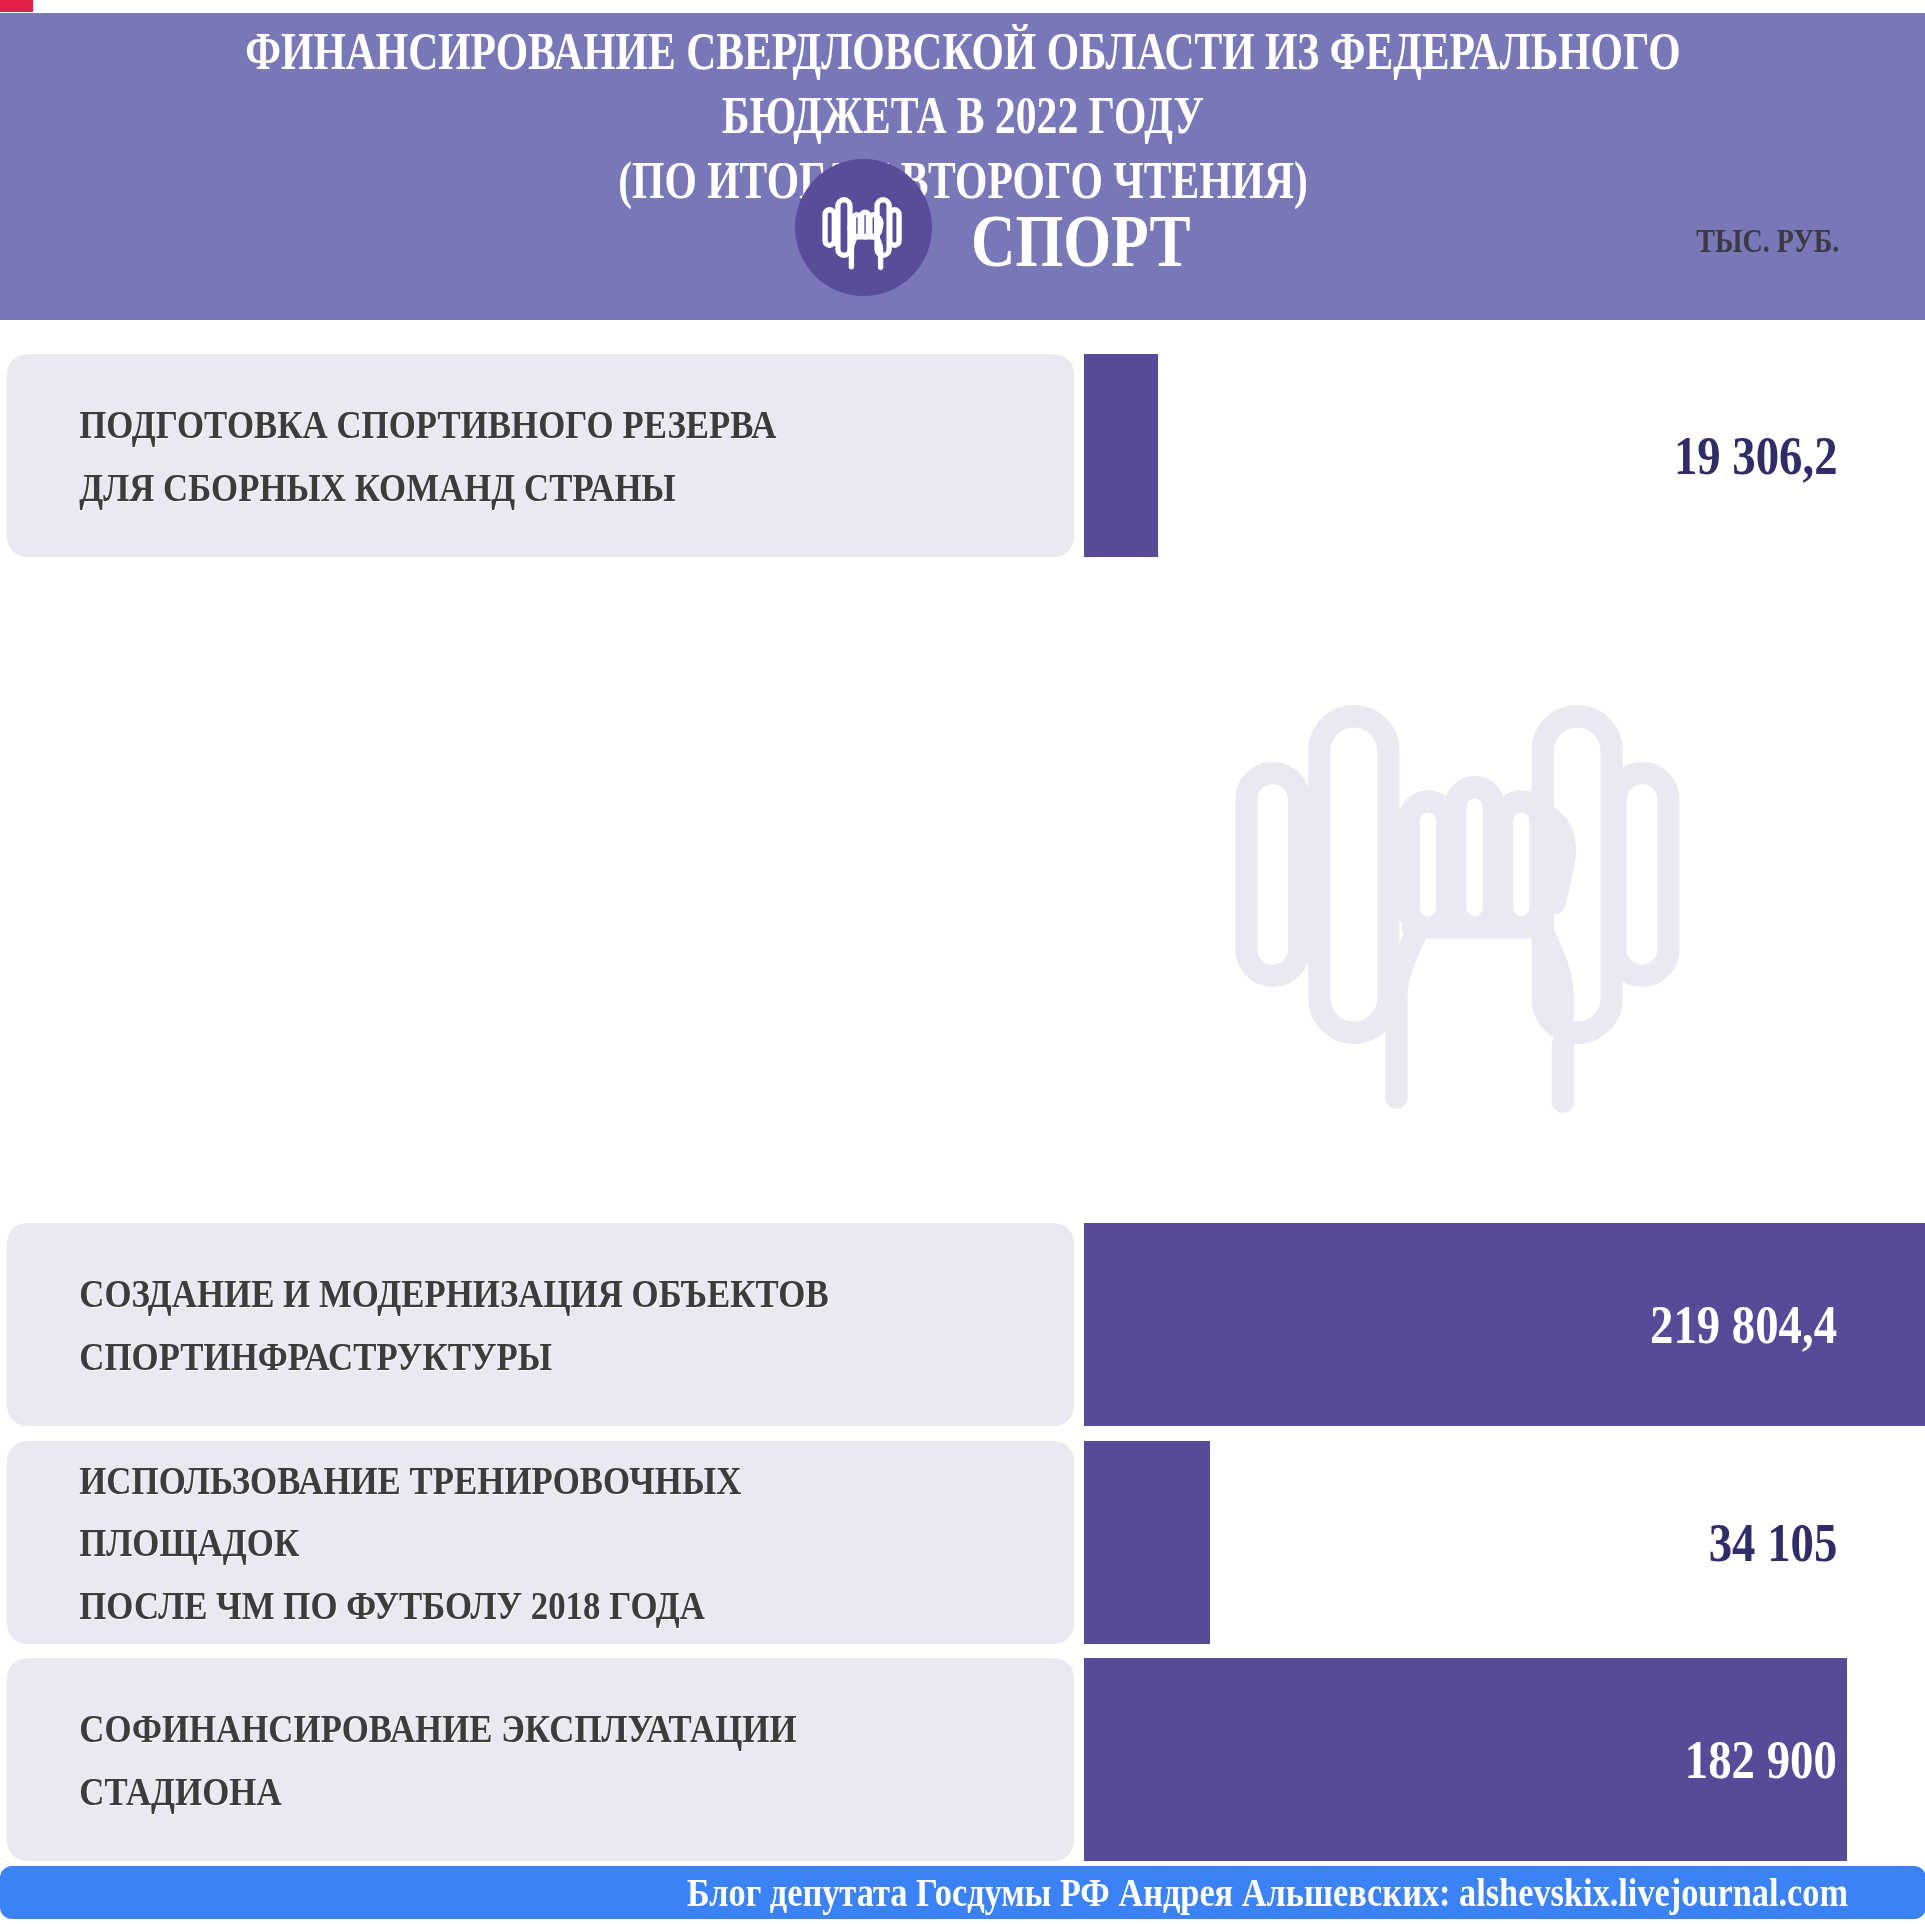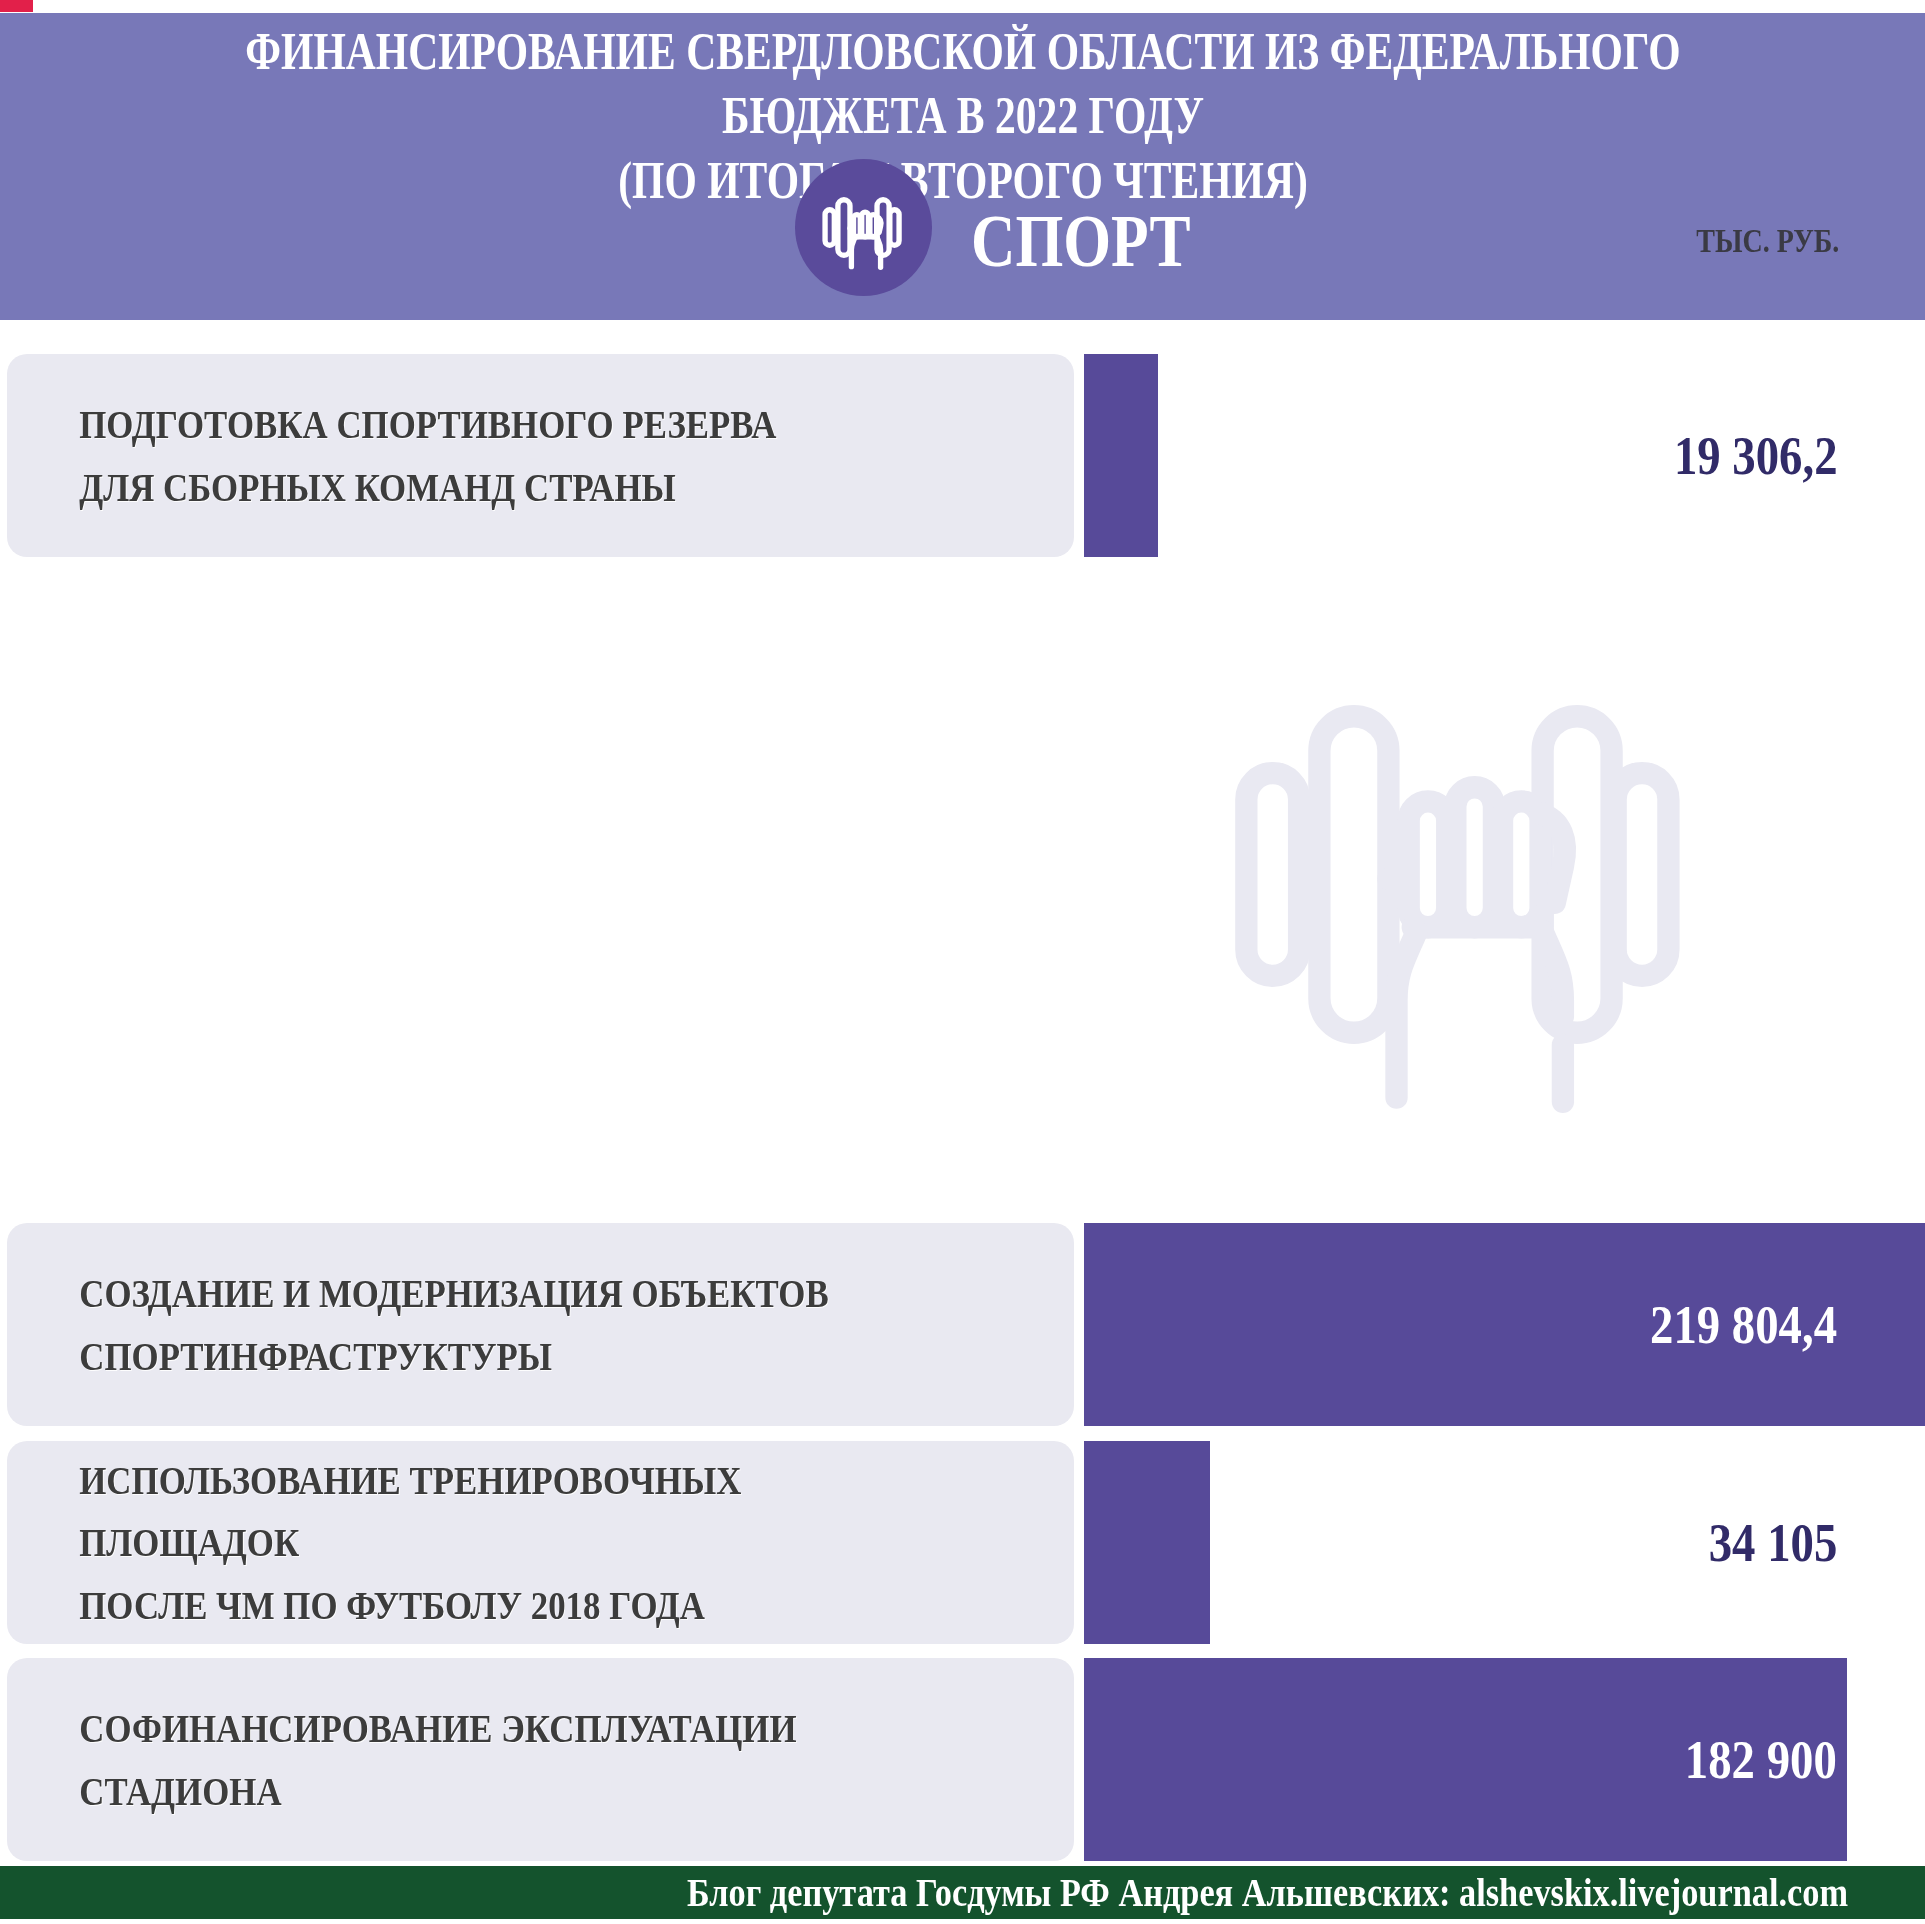--- a/index.html
+++ b/index.html
@@ -49,22 +49,22 @@
   .row-value{
     position:absolute;right:89px;top:0;height:203px;
     display:flex;align-items:center;
     font-weight:bold;font-size:55px;
     transform:scaleX(0.85);transform-origin:right center;
   }
   .value-dark{color:#312b68;}
   .value-white{color:#ffffff;}
   
   .footer{
-    position:absolute;left:0;top:1866px;width:1926px;height:53px;background:#14532d;
-    display:flex;align-items:center;justify-content:flex-end;
+    position:absolute;left:0;top:1866px;width:1926px;height:53px;background:#3b82f6;
+    display:flex;align-items:center;justify-content:flex-end;border-radius:12px;
   }
   .footer-text{
     padding-right:89px;color:#ffffff;font-weight:bold;font-size:39px;
     transform:scaleX(0.88);transform-origin:right center;
     white-space:nowrap;
   }
   .icon-svg{display:block;width:100%;height:100%;}
 </style>
 </head>
 <body>

